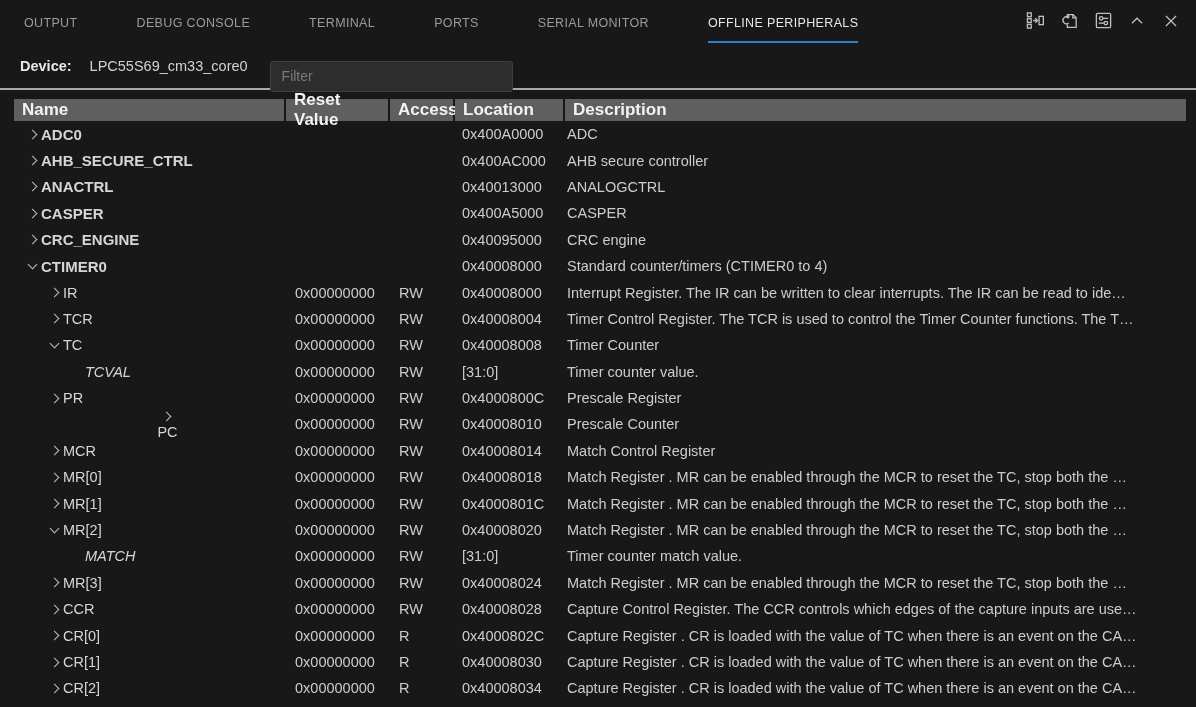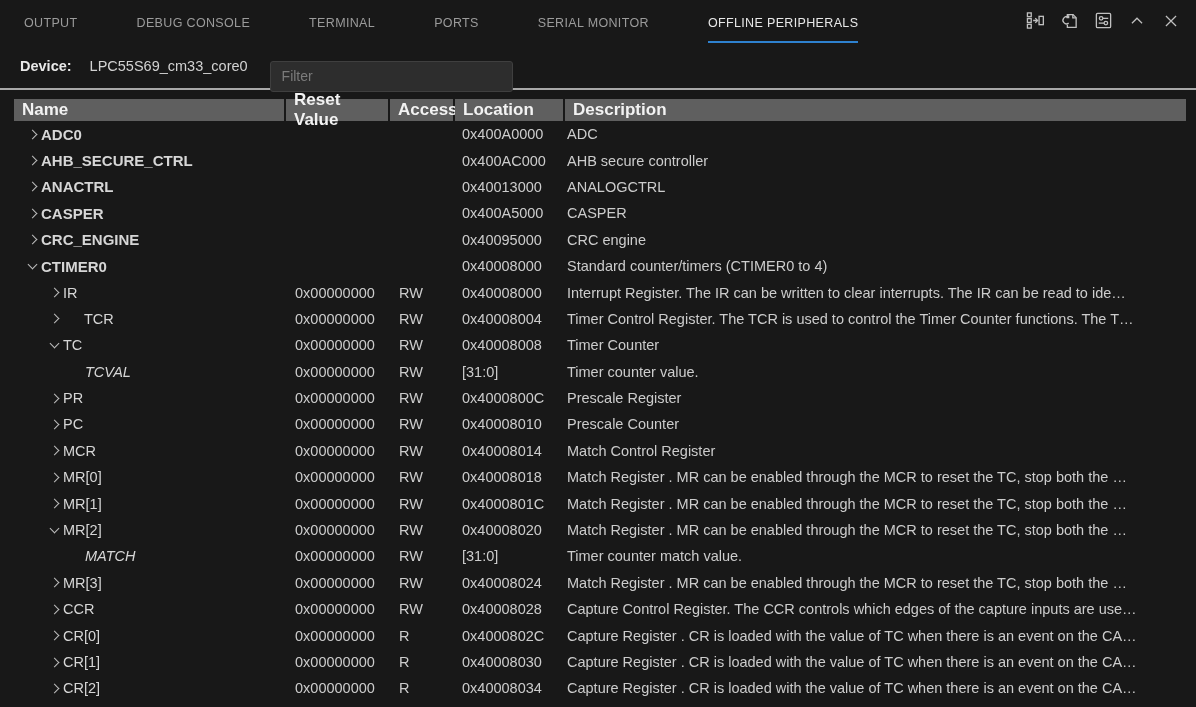--- a/index.html
+++ b/index.html
@@ -232,21 +232,21 @@
       <span class="chev collapsed"></span>
       <span class="row-name">IR</span>
     </div>
     <div class="td td-reset">0x00000000</div>
     <div class="td td-access">RW</div>
     <div class="td td-location">0x40008000</div>
     <div class="td td-desc">Interrupt Register. The IR can be written to clear interrupts. The IR can be read to ide…</div>
   </div>
 
   <div class="tr">
-    <div class="td td-name" style="padding-left: 33px; gap: 21px;">
+    <div class="td td-name" style="padding-left: 33px;">
       <span class="chev collapsed"></span>
       <span class="row-name">TCR</span>
     </div>
     <div class="td td-reset">0x00000000</div>
     <div class="td td-access">RW</div>
     <div class="td td-location">0x40008004</div>
     <div class="td td-desc">Timer Control Register. The TCR is used to control the Timer Counter functions. The T…</div>
   </div>
 
   <div class="tr">
@@ -276,21 +276,21 @@
       <span class="chev collapsed"></span>
       <span class="row-name">PR</span>
     </div>
     <div class="td td-reset">0x00000000</div>
     <div class="td td-access">RW</div>
     <div class="td td-location">0x4000800C</div>
     <div class="td td-desc">Prescale Register</div>
   </div>
 
   <div class="tr">
-    <div class="td td-name" style="padding-left: 33px;">
+    <div class="td td-name" style="padding-left: 33px; flex-direction: column;">
       <span class="chev collapsed"></span>
       <span class="row-name">PC</span>
     </div>
     <div class="td td-reset">0x00000000</div>
     <div class="td td-access">RW</div>
     <div class="td td-location">0x40008010</div>
     <div class="td td-desc">Prescale Counter</div>
   </div>
 
   <div class="tr">

